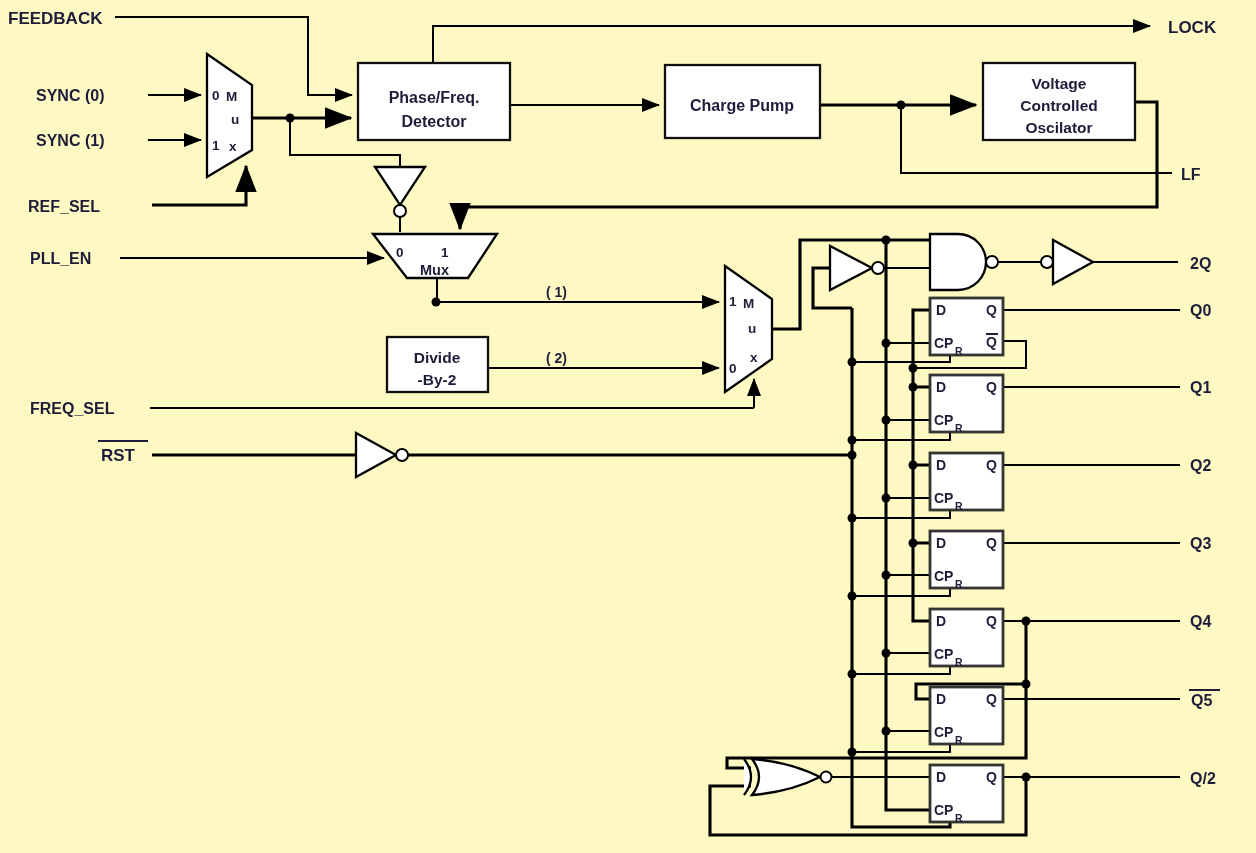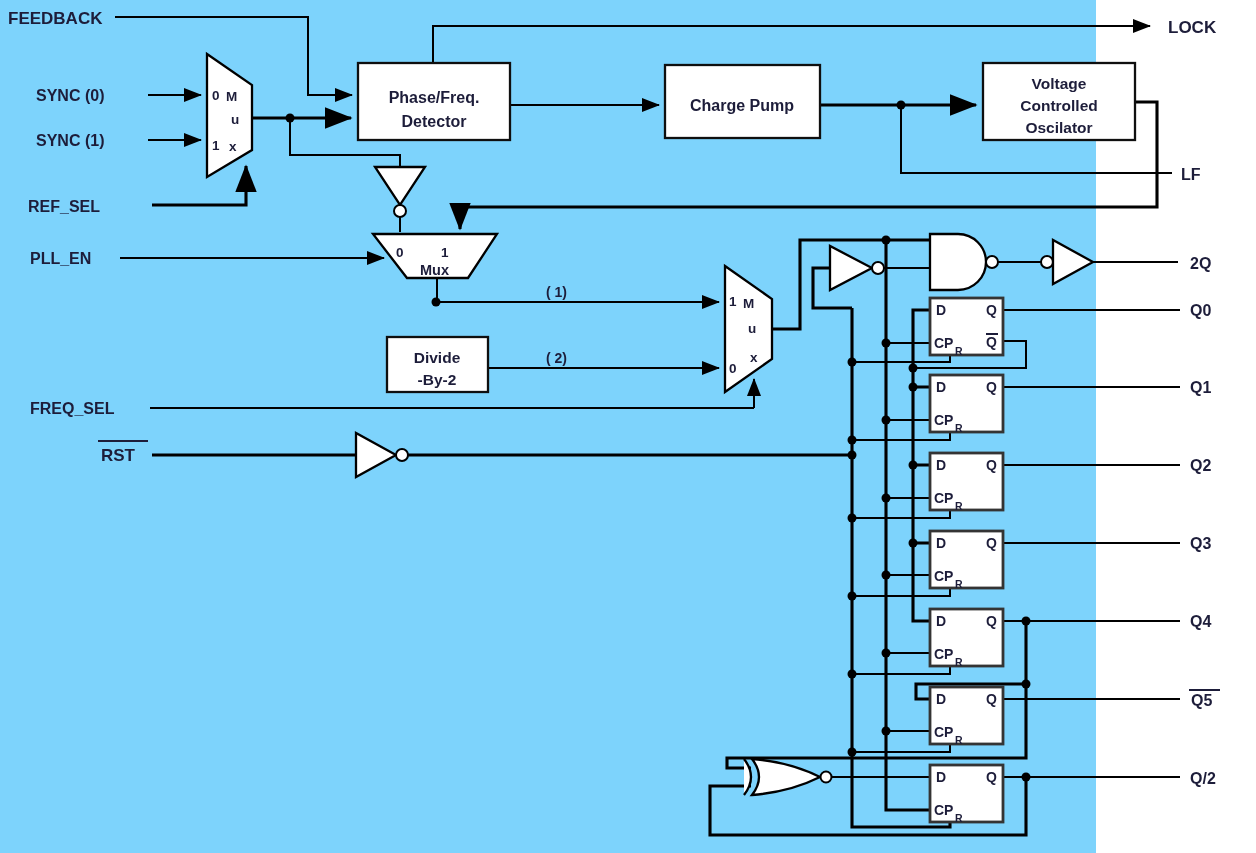--- a/index.html
+++ b/index.html
@@ -1,16 +1,16 @@
 <!DOCTYPE html>
 <html><head>
 <meta charset="utf-8">
 <style>
   html,body{margin:0;padding:0;background:#ffffff;}
-  .stage{width:1096px;height:853px;position:relative;background:#7dd3fc;
+  .stage{width:1256px;height:853px;position:relative;background:#fef9c3;
          font-family:"Liberation Sans", sans-serif;}
   svg{display:block;}
   .wire{stroke:#000000;fill:none;}
   .w2{stroke-width:2;}
   .w3{stroke-width:3.1;}
   .box{fill:#ffffff;stroke:#0f0f0f;stroke-width:2.3;}
   .ffbox{fill:#ffffff;stroke:#343434;stroke-width:2.8;}
   .gate{fill:#ffffff;stroke:#000000;stroke-width:2.3;}
   .bub{fill:#ffffff;stroke:#000000;stroke-width:2;}
   .dot{fill:#000000;stroke:none;}

